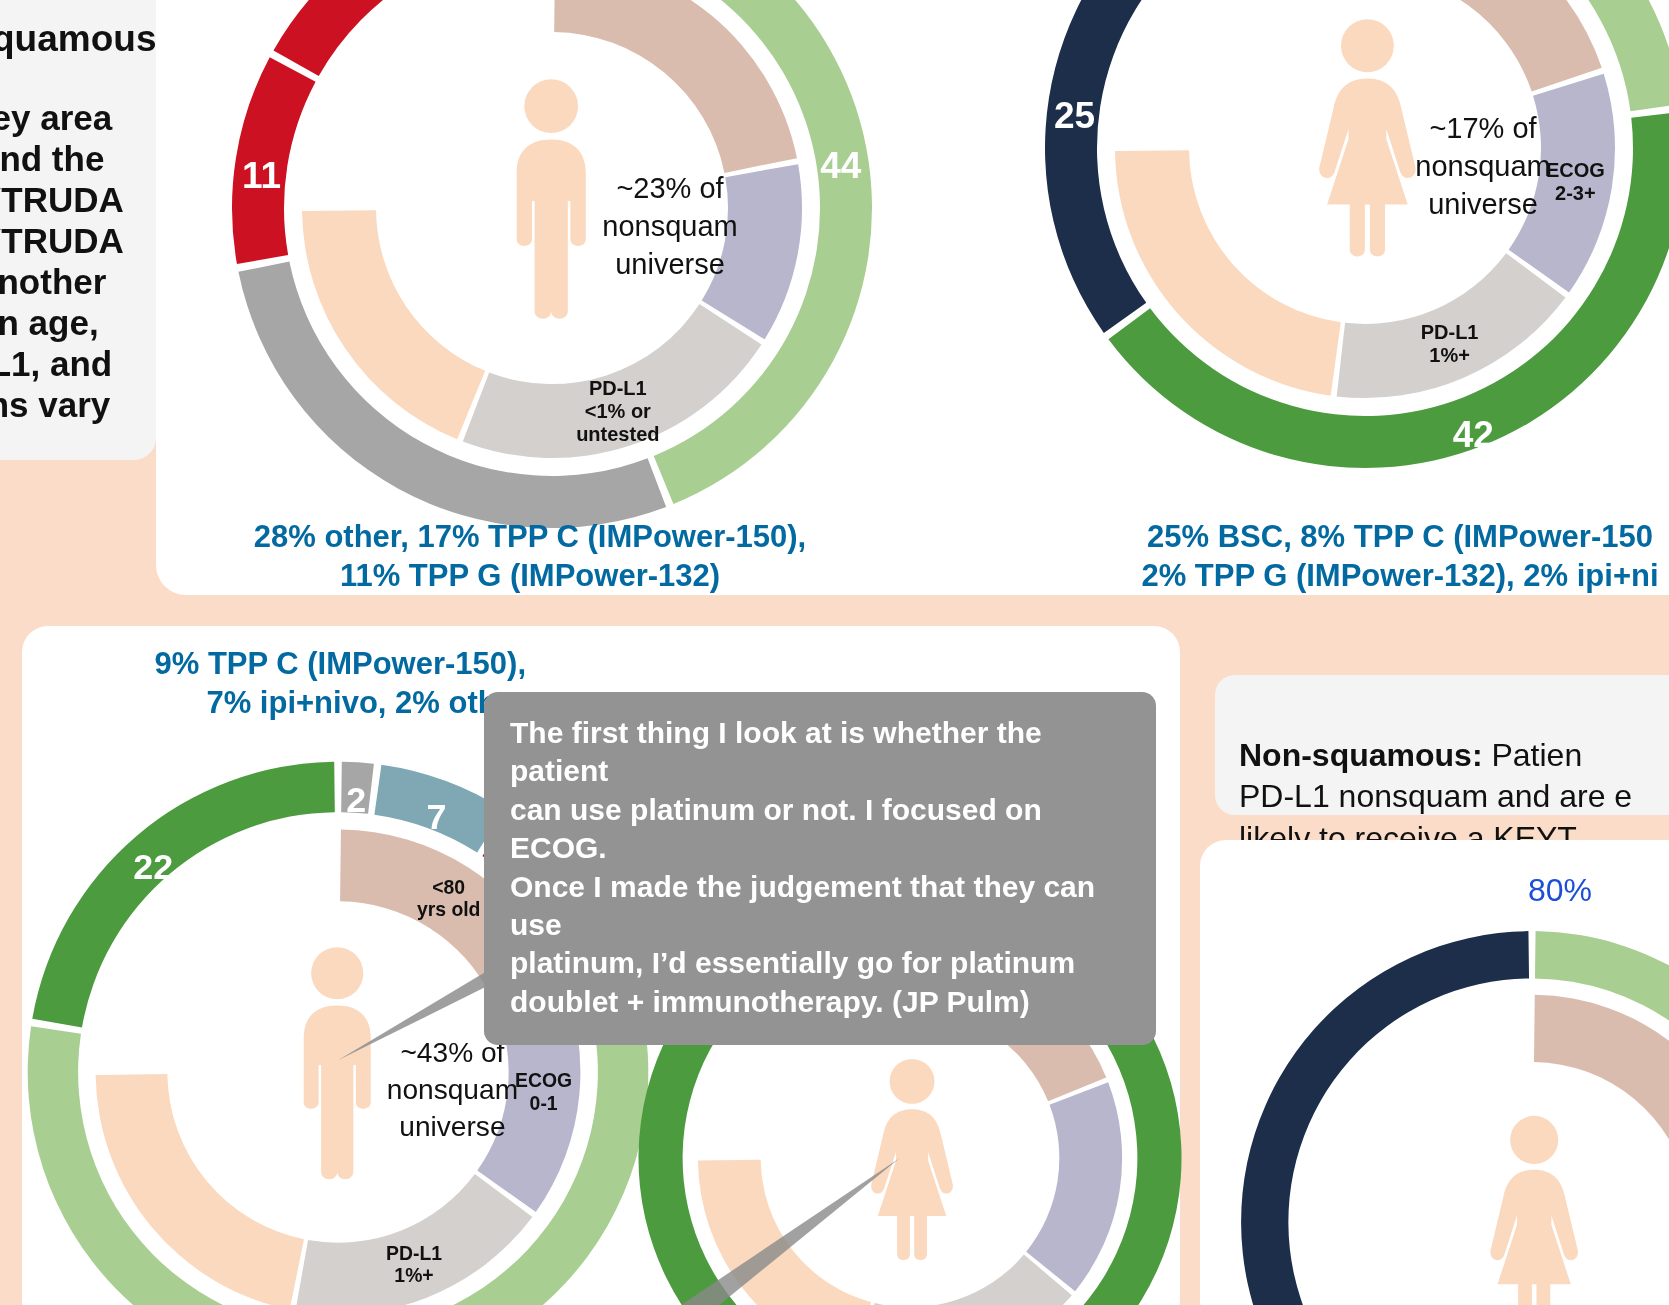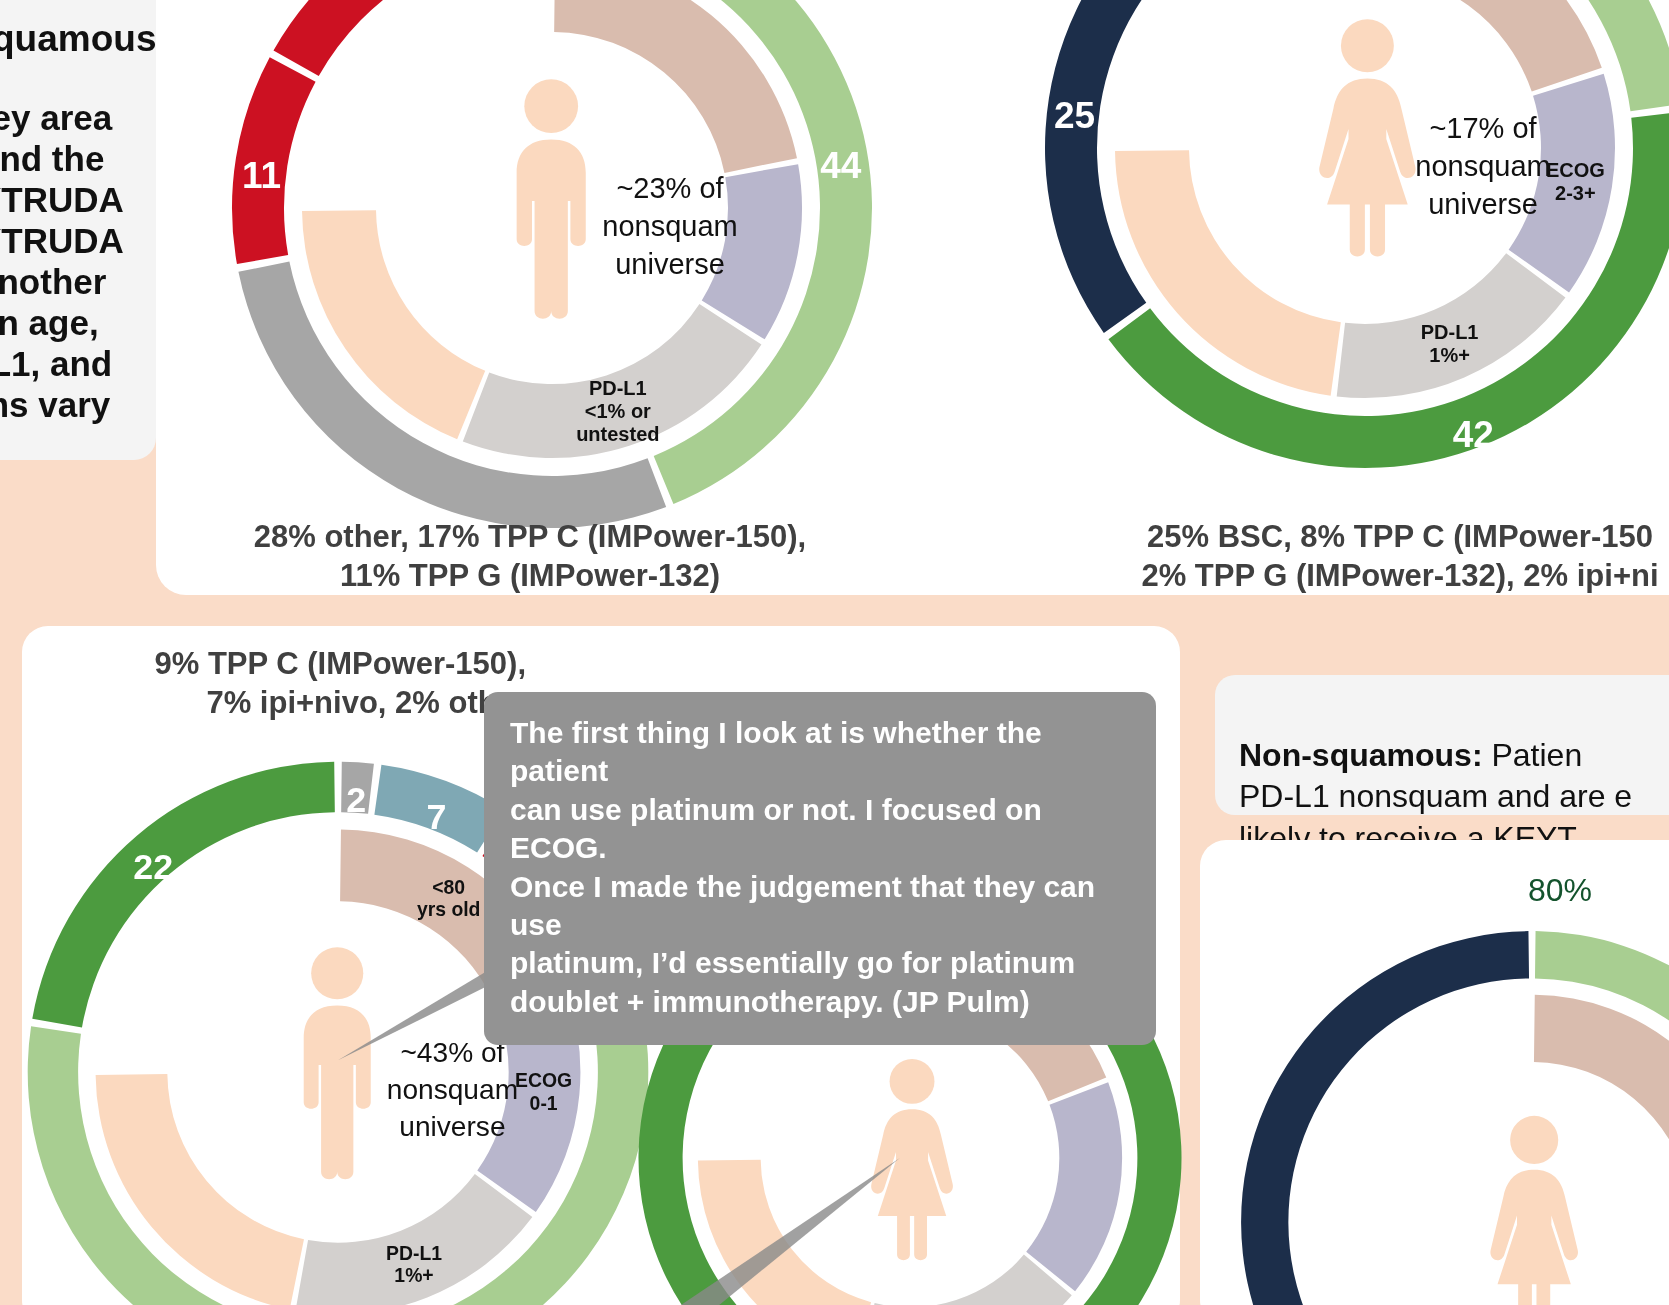--- a/index.html
+++ b/index.html
@@ -63,21 +63,21 @@
     font-size: 29px;
     text-anchor: middle;
   }
 
   
   .caption {
     position: absolute;
     font-size: 31px;
     font-weight: bold;
     line-height: 1.25;
-    color: #404040;
+    color: #0369a1;
     text-align: center;
     white-space: pre;
   }
   .caption.left-align { text-align: right; }
 
   
   .quotebox {
     position: absolute;
     background: #939393;
     border-radius: 14px;
@@ -99,21 +99,21 @@
     line-height: 1.3;
     color: #111;
     white-space: pre-line;
   }
   .notebox b { font-weight: bold; }
 
   .pct-note {
     position: absolute;
     font-size: 32px;
     font-weight: normal;
-    color: #14532d;
+    color: #1d4ed8;
     white-space: pre;
   }
 </style>
 </head>
 <body>
 
 <div id="root">
 
   <div class="greypanel" style="left:-30px; top:-30px; width:186px; height:490px;"></div>
   <div class="intro-title" style="left:-8px; top:18px;">quamous</div>

